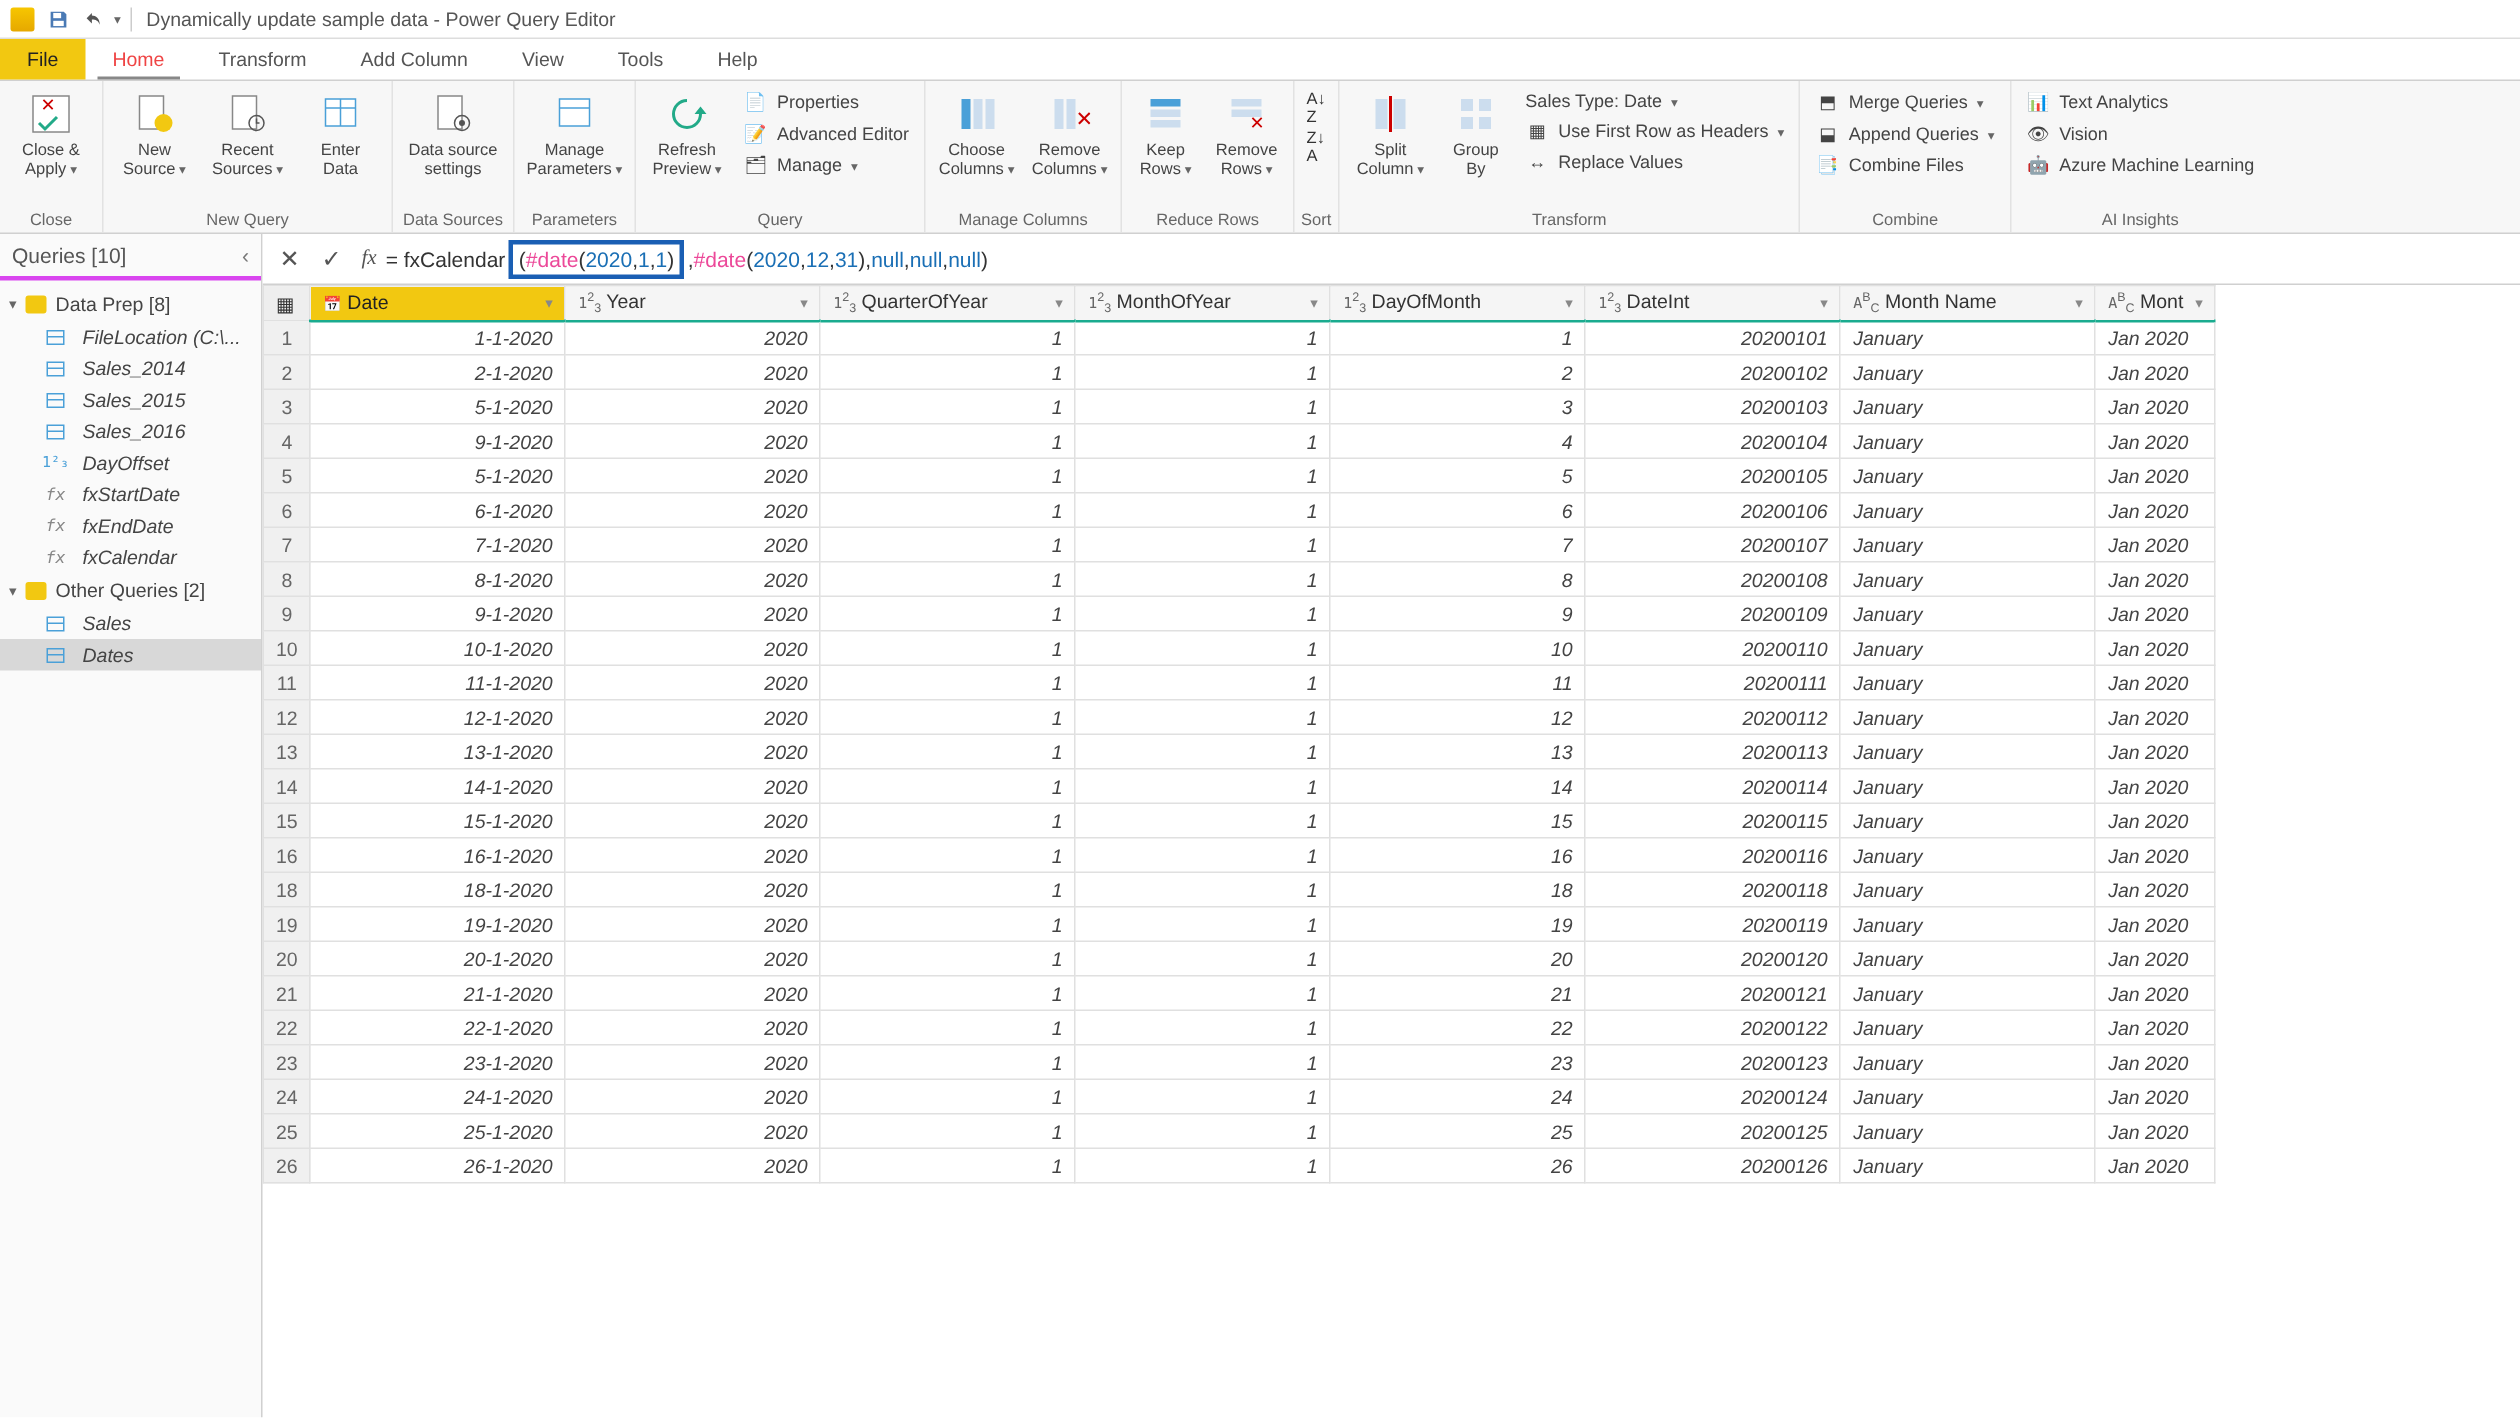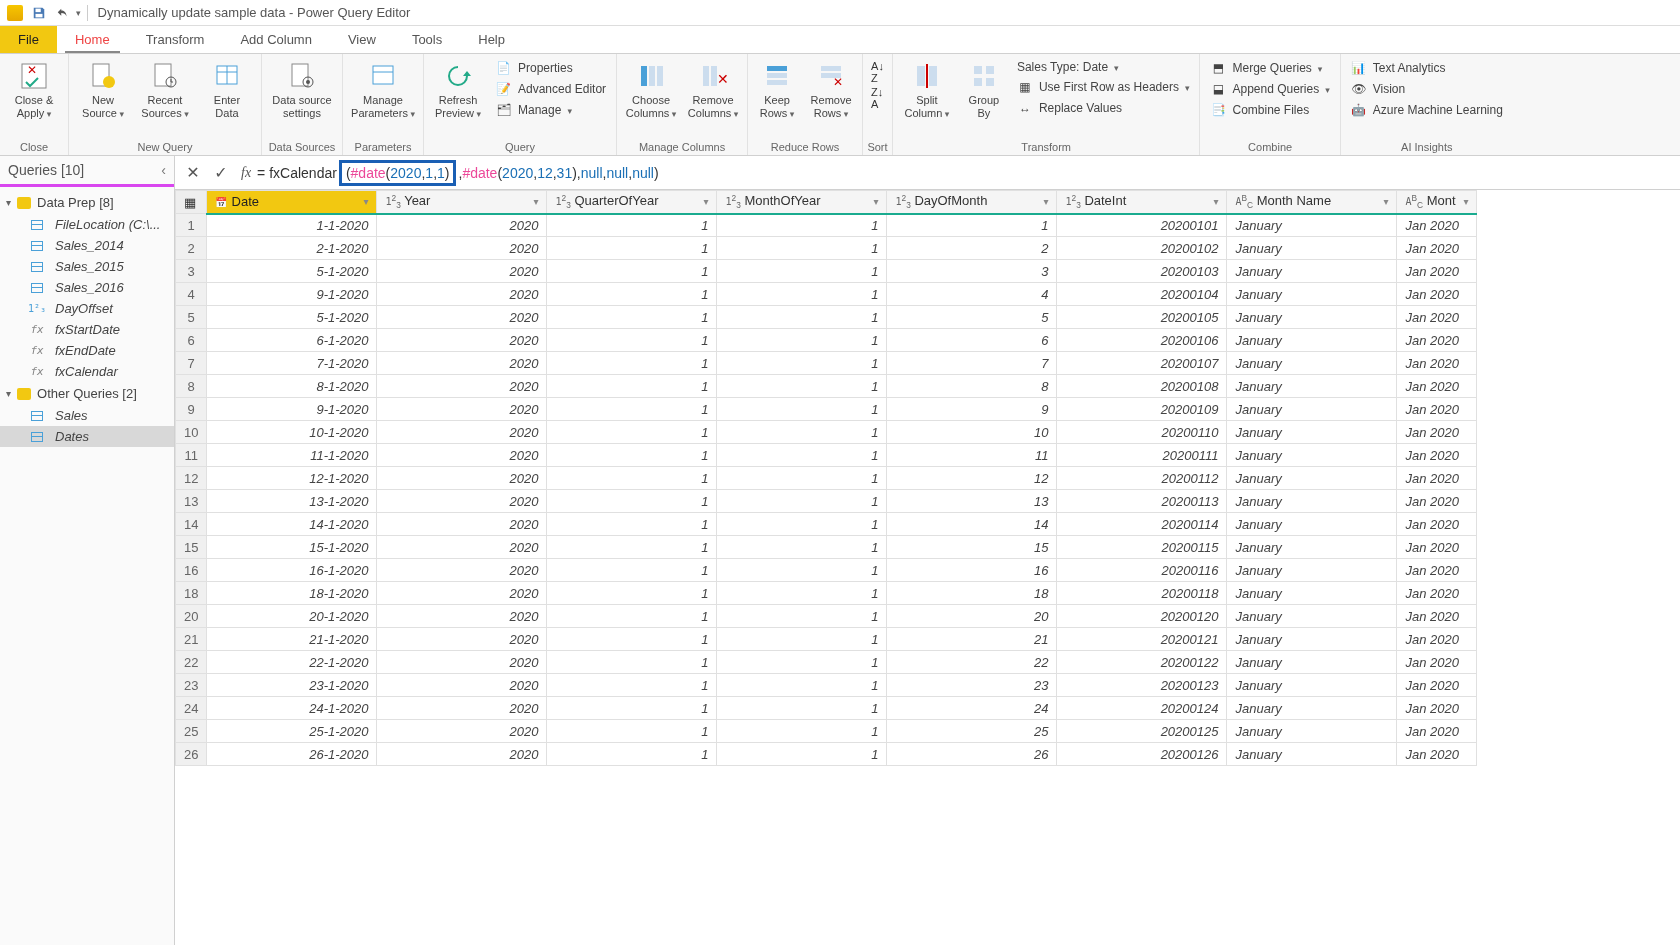--- a/index.html
+++ b/index.html
@@ -752,20 +752,31 @@
               <td class="num">18-1-2020</td>
               <td class="num">2020</td>
               <td class="num">1</td>
               <td class="num">1</td>
               <td class="num">18</td>
               <td class="num">20200118</td>
               <td class="txt">January</td>
               <td class="txt">Jan 2020</td>
             </tr>
             <tr>
+              <td class="rownum">19</td>
+              <td class="num">19-1-2020</td>
+              <td class="num">2020</td>
+              <td class="num">1</td>
+              <td class="num">1</td>
+              <td class="num">19</td>
+              <td class="num">20200119</td>
+              <td class="txt">January</td>
+              <td class="txt">Jan 2020</td>
+            </tr>
+            <tr>
               <td class="rownum">20</td>
               <td class="num">20-1-2020</td>
               <td class="num">2020</td>
               <td class="num">1</td>
               <td class="num">1</td>
               <td class="num">20</td>
               <td class="num">20200120</td>
               <td class="txt">January</td>
               <td class="txt">Jan 2020</td>
             </tr>

